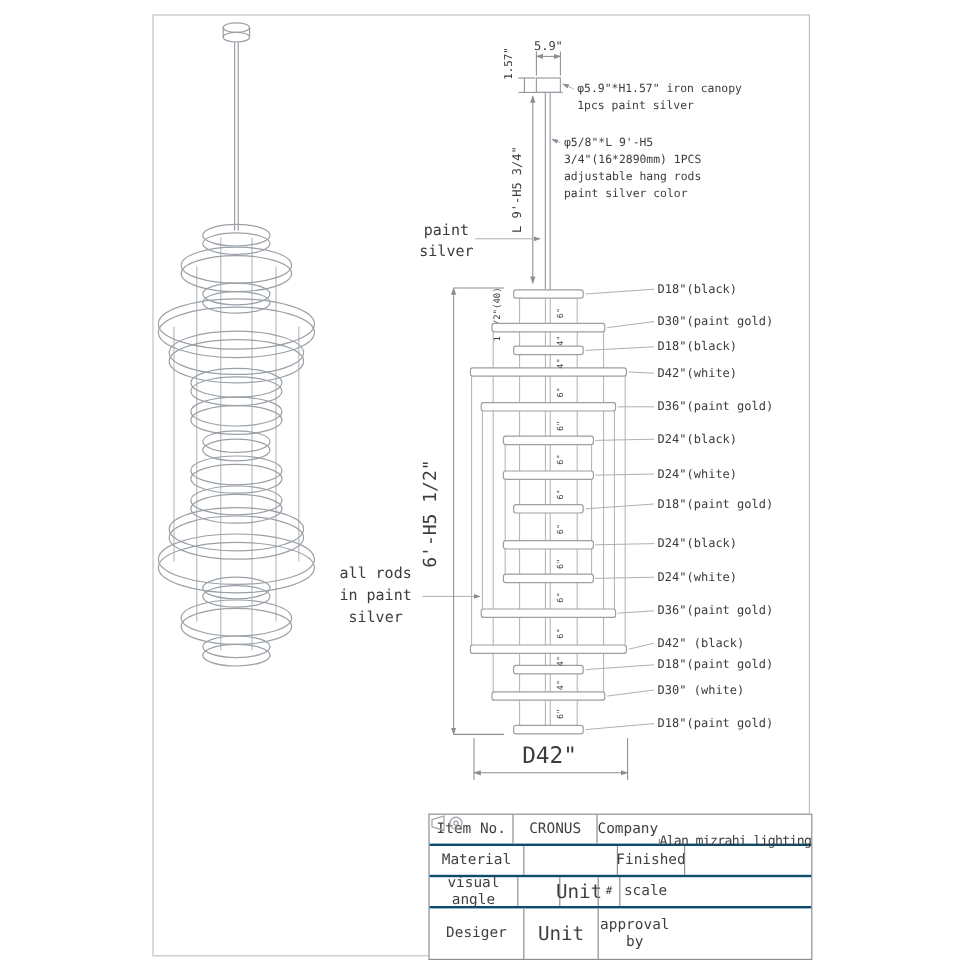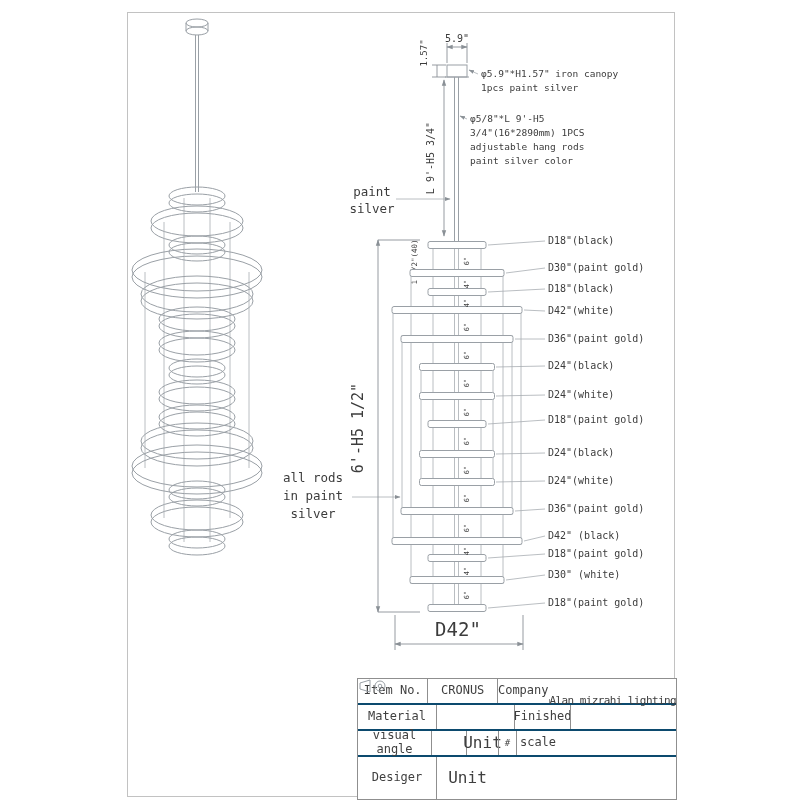--- a/index.html
+++ b/index.html
@@ -275,15 +275,16 @@
           <circle cx="22" cy="7" r="1.8" fill="none" stroke="#9aa0a6" stroke-width="1"></circle>
         </svg>
       </div>
       <div class="tb-cell w32 small">Unit</div>
       <div class="tb-cell w18 tiny">#</div>
       <div class="tb-cell w43">scale</div>
     </div>
     <div class="tb-row r4">
       <div class="tb-cell w78">Desiger</div>
       <div class="tb-cell w62 small">Unit</div>
+      <div class="tb-cell w61">approval by</div>
     </div>
   </div>
 </div>
 
 </body></html>

